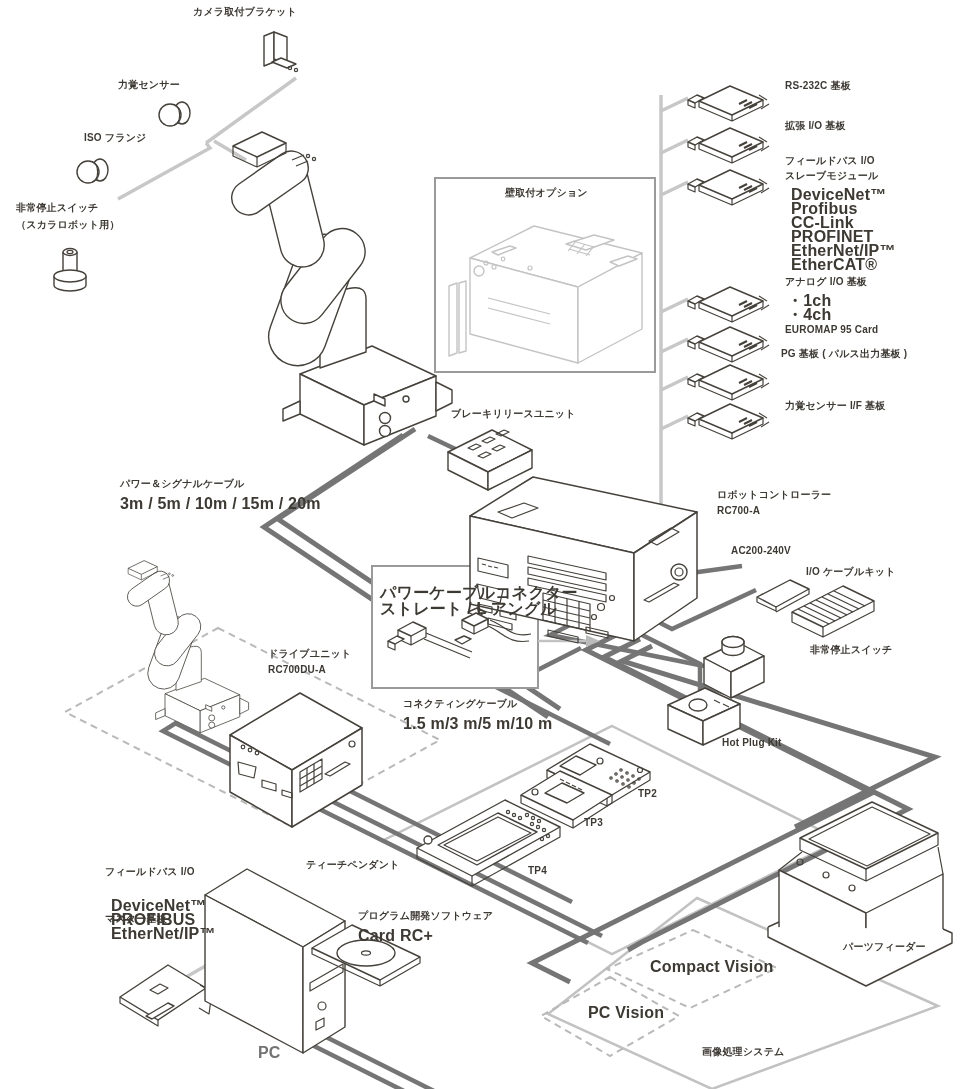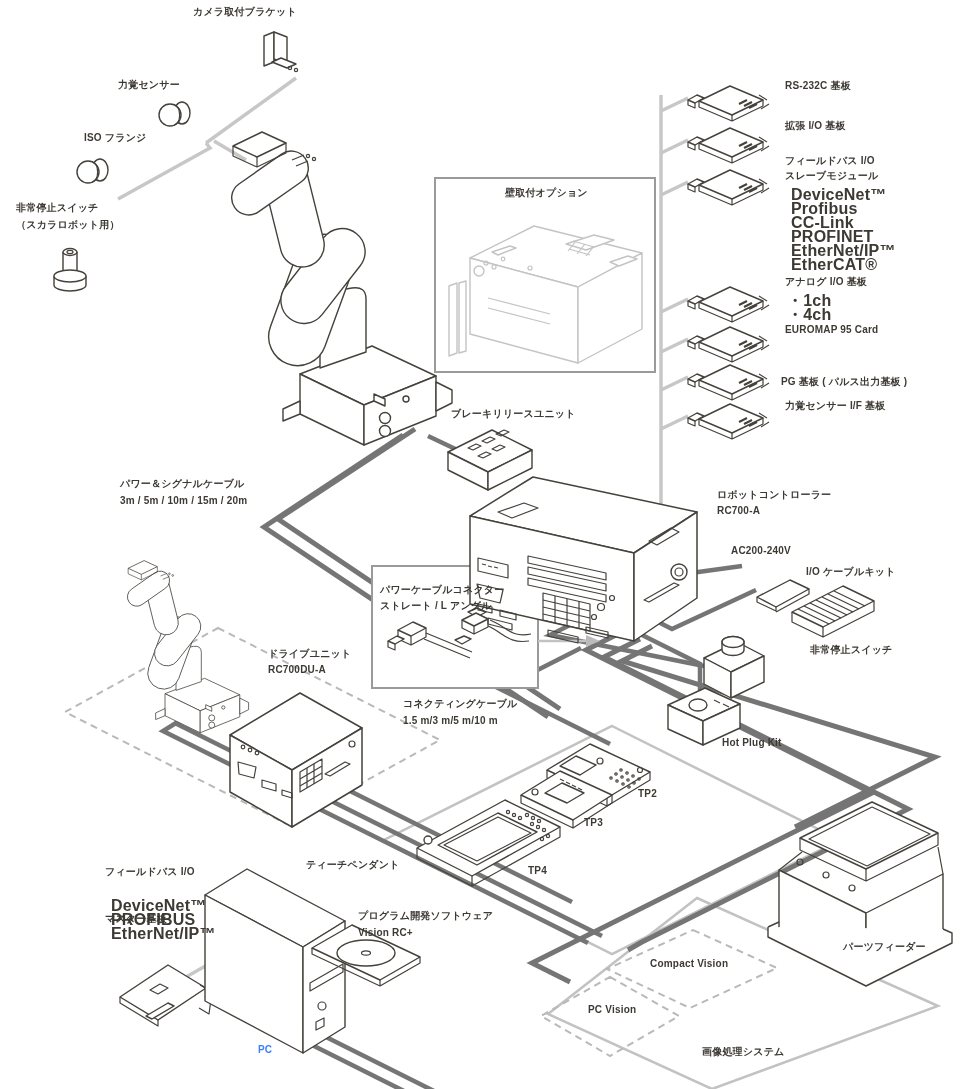--- a/index.html
+++ b/index.html
@@ -2,22 +2,22 @@
 <html><head>
 <meta charset="utf-8">
 <style>
   html,body{margin:0;padding:0;background:#fff;}
   .stage{position:relative;width:960px;height:1089px;background:#fff;overflow:hidden;
          font-family:"Liberation Sans","DejaVu Sans",sans-serif;}
   svg{position:absolute;left:0;top:0;}
   .lbl{position:absolute;font-weight:700;font-size:10px;color:#3d3933;
        white-space:nowrap;letter-spacing:.2px;line-height:1.15;}
   .sm{font-size:16px;font-weight:700;}
-  .md{font-size:10px;font-weight:600;}
-  .muted{color:#3b82f6;font-weight:600;}
+  .md{font-size:16px;font-weight:600;}
+  .muted{color:#737373;font-weight:600;}
   .ln{stroke:#45413b;stroke-width:1.4;fill:#fff;stroke-linejoin:round;}
   .lnf{stroke:#45413b;stroke-width:1.2;fill:none;stroke-linejoin:round;}
   .lt{stroke:#c7c7c7;stroke-width:3.5;fill:none;}
   .lt2{stroke:#c2c2c2;stroke-width:2.5;fill:none;}
   .dash{stroke:#b9b9b9;stroke-width:2;fill:none;stroke-dasharray:7,5;}
   .cab{stroke:#757575;stroke-width:5;fill:none;stroke-linejoin:miter;}
   .cab2{stroke:#757575;stroke-width:4.5;fill:none;stroke-linejoin:miter;}
   .sketch{stroke:#c4c4c4;stroke-width:1.4;fill:#fff;stroke-linejoin:round;}
   .sketchf{stroke:#c4c4c4;stroke-width:1.2;fill:none;}
   .boxframe{fill:#fff;stroke:#9a9a9a;stroke-width:2;}
@@ -342,21 +342,21 @@
   <div class="lbl sm" style="left:791px;top:186px">DeviceNet™</div>
   <div class="lbl sm" style="left:791px;top:200px">Profibus</div>
   <div class="lbl sm" style="left:791px;top:214px">CC-Link</div>
   <div class="lbl sm" style="left:791px;top:228px">PROFINET</div>
   <div class="lbl sm" style="left:791px;top:242px">EtherNet/IP™</div>
   <div class="lbl sm" style="left:791px;top:256px">EtherCAT®</div>
   <div class="lbl" style="left:785px;top:276px">アナログ I/O 基板</div>
   <div class="lbl sm" style="left:787px;top:292px">・1ch</div>
   <div class="lbl sm" style="left:787px;top:306px">・4ch</div>
   <div class="lbl" style="left:785px;top:324px">EUROMAP 95 Card</div>
-  <div class="lbl" style="left:781px;top:376px">PG 基板 ( パルス出力基板 )</div>
+  <div class="lbl" style="left:781px;top:348px">PG 基板 ( パルス出力基板 )</div>
   <div class="lbl" style="left:785px;top:400px">力覚センサー I/F 基板</div>
 
   <div class="lbl" style="left:451px;top:408px">ブレーキリリースユニット</div>
   <div class="lbl" style="left:120px;top:478px">パワー＆シグナルケーブル</div>
   <div class="lbl md" style="left:120px;top:495px">3m / 5m / 10m / 15m / 20m</div>
   <div class="lbl" style="left:717px;top:489px">ロボットコントローラー</div>
   <div class="lbl" style="left:717px;top:505px">RC700-A</div>
   <div class="lbl" style="left:731px;top:545px">AC200-240V</div>
   <div class="lbl" style="left:806px;top:566px">I/O ケーブルキット</div>
   <div class="lbl" style="left:810px;top:644px">非常停止スイッチ</div>
@@ -371,19 +371,19 @@
   <div class="lbl" style="left:584px;top:817px">TP3</div>
   <div class="lbl" style="left:528px;top:865px">TP4</div>
   <div class="lbl" style="left:306px;top:859px">ティーチペンダント</div>
 
   <div class="lbl" style="left:105px;top:866px">フィールドバス I/O</div>
   <div class="lbl" style="left:105px;top:913px">マスター基板</div>
   <div class="lbl sm" style="left:111px;top:897px">DeviceNet™</div>
   <div class="lbl sm" style="left:111px;top:911px">PROFIBUS</div>
   <div class="lbl sm" style="left:111px;top:925px">EtherNet/IP™</div>
   <div class="lbl" style="left:358px;top:910px">プログラム開発ソフトウェア</div>
-  <div class="lbl md" style="left:358px;top:927px">Vision RC+</div>
+  <div class="lbl md" style="left:358px;top:927px">Card RC+</div>
   <div class="lbl md muted" style="left:258px;top:1044px">PC</div>
   <div class="lbl md" style="left:650px;top:958px">Compact Vision</div>
   <div class="lbl md" style="left:588px;top:1004px">PC Vision</div>
   <div class="lbl" style="left:843px;top:941px">パーツフィーダー</div>
   <div class="lbl" style="left:702px;top:1046px">画像処理システム</div>
 </div>
 
 </body></html>

